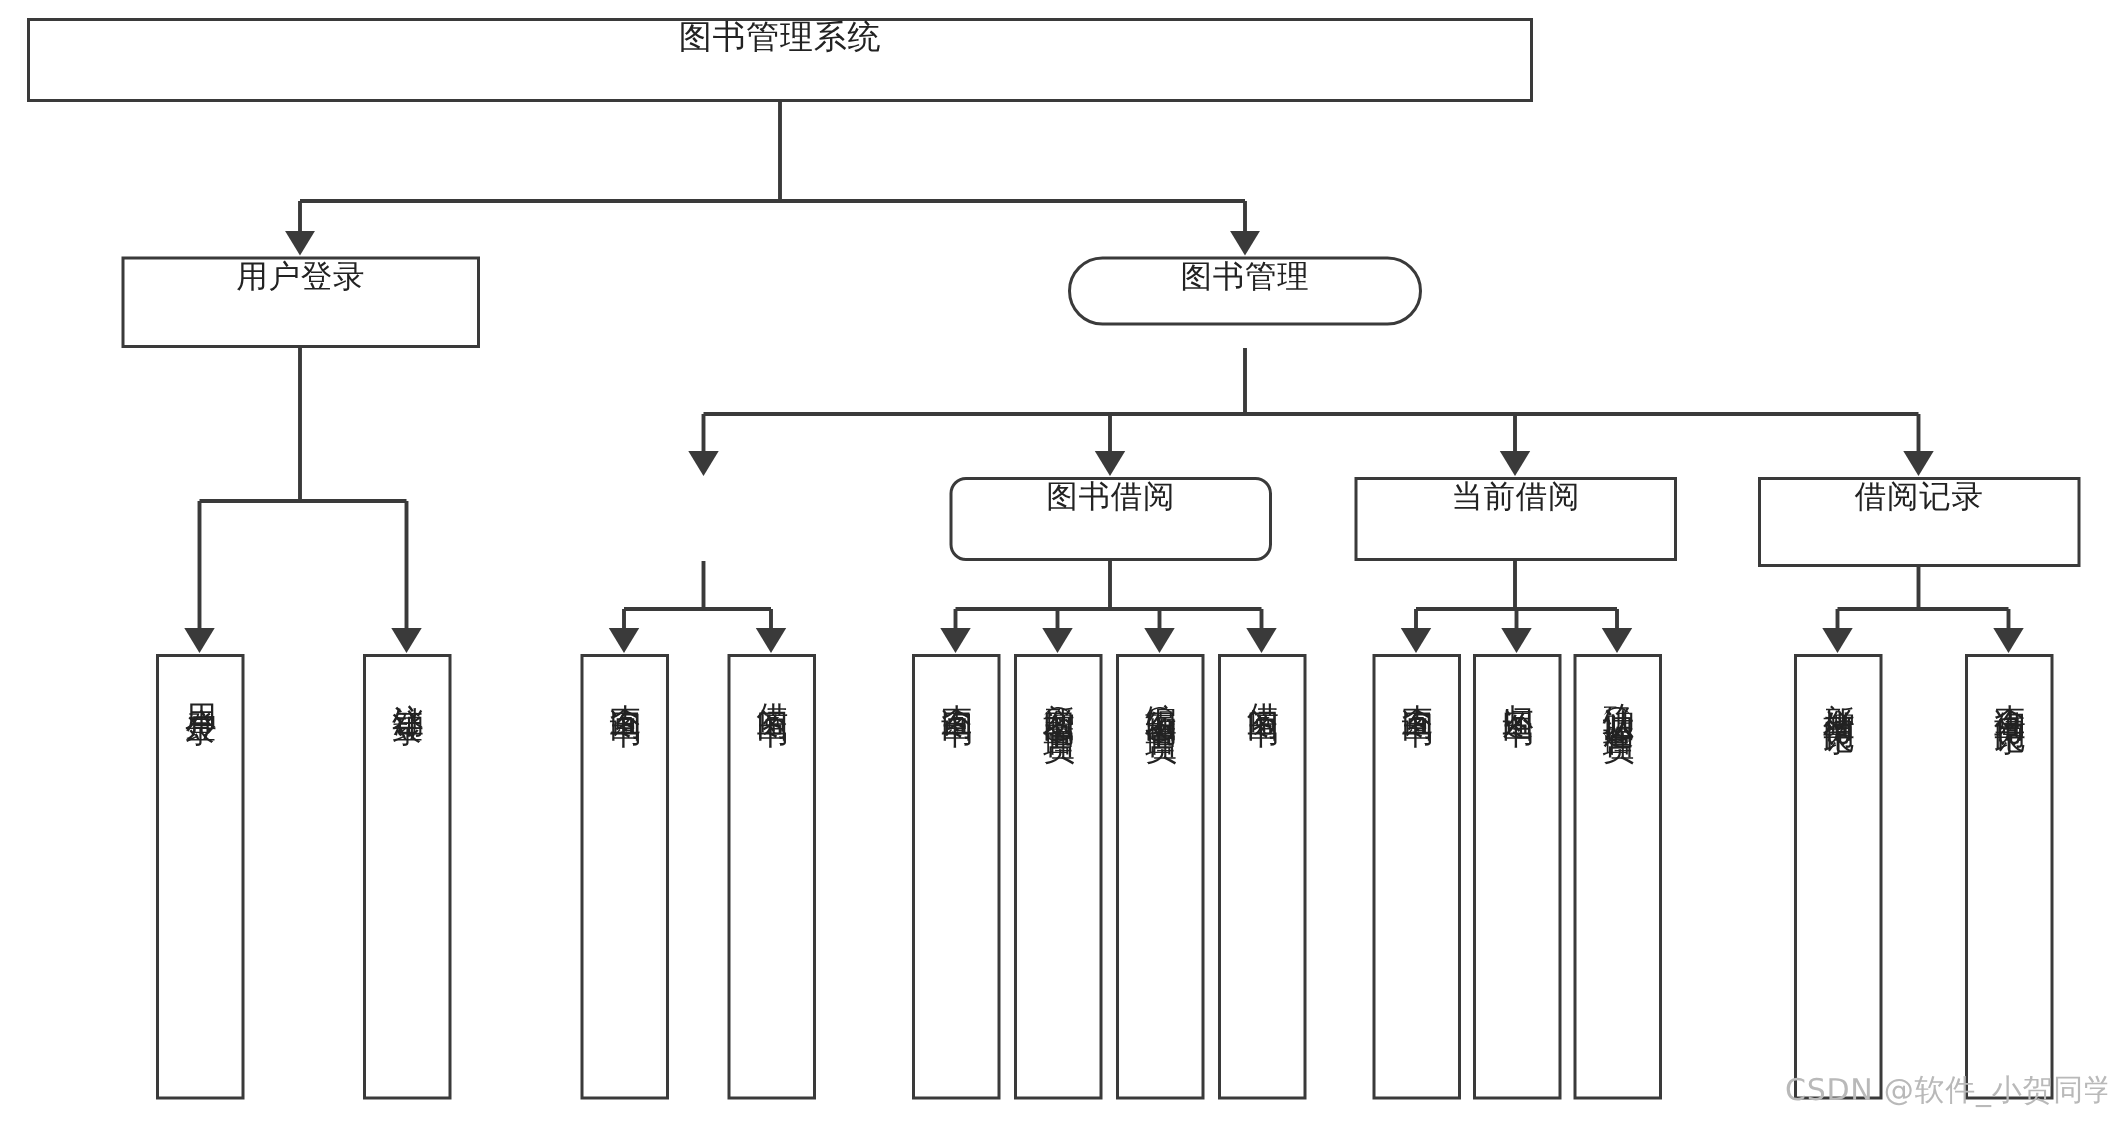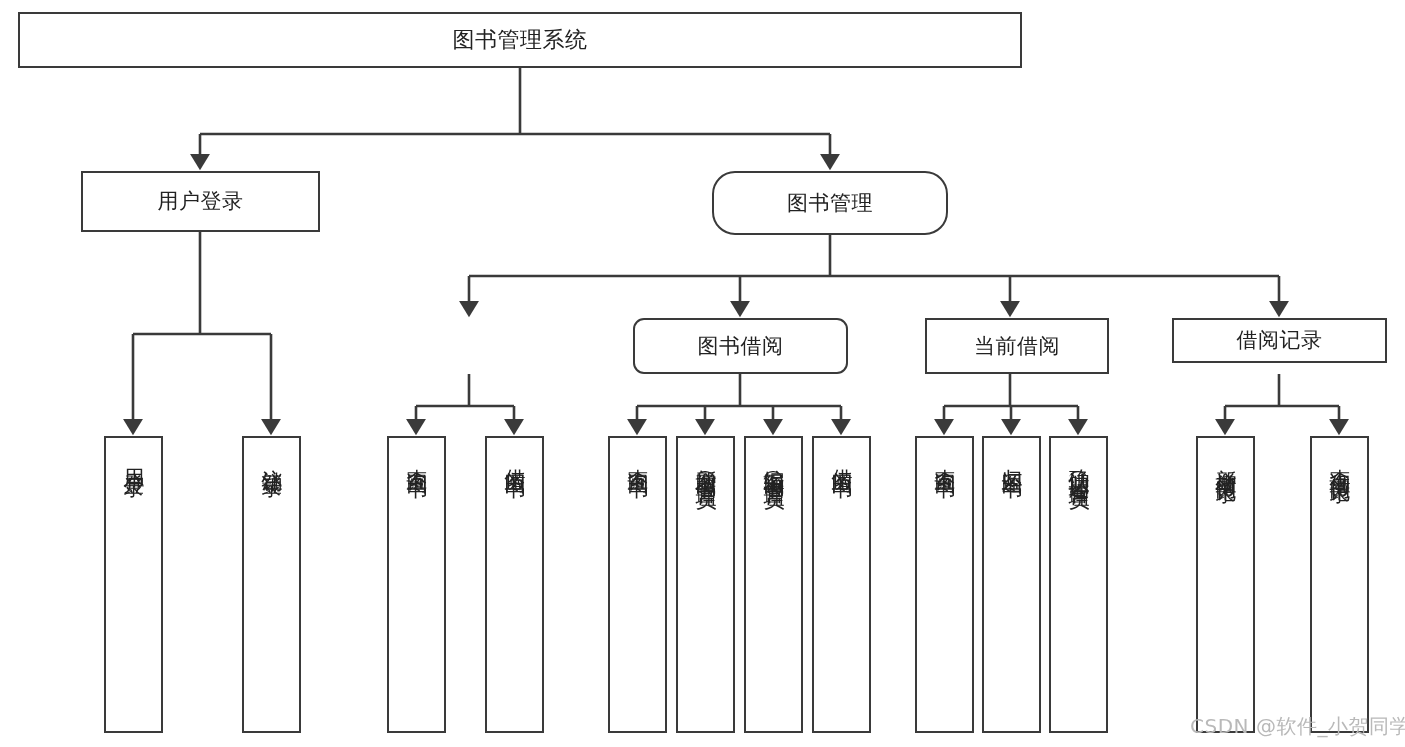--- a/index.html
+++ b/index.html
@@ -25,21 +25,20 @@
     width: 1405px;
     height: 747px;
     pointer-events: none;
   }
   .node {
     position: absolute;
     box-sizing: border-box;
     background: #ffffff;
     border: 2.5px solid #3a3a3a;
     display: flex;
-    align-items: center;
     justify-content: center;
     z-index: 2;
   }
   .node-label {
     color: #222222;
     font-family: "DejaVu Sans", "Liberation Sans", sans-serif;
     text-align: center;
     line-height: 1.05;
     white-space: nowrap;
   }
@@ -123,31 +122,31 @@
       </g>
   </svg>
 
   <div class="node root" style="left: 18px; top: 12px; width: 1004px; height: 56px;">
     <span class="node-label">图书管理系统</span>
   </div>
 
   <div class="node horiz" style="left: 81px; top: 171px; width: 239px; height: 61px;">
     <span class="node-label">用户登录</span>
   </div>
-  <div class="node horiz" style="left: 712px; top: 171px; width: 236px; height: 64px; border-radius: 23px;">
+  <div class="node horiz" style="left: 712px; top: 171px; width: 236px; height: 46px; border-radius: 23px;">
     <span class="node-label">图书管理</span>
   </div>
 
   <div class="node horiz" style="left: 633px; top: 318px; width: 215px; height: 56px; border-radius: 11px;">
     <span class="node-label">图书借阅</span>
   </div>
-  <div class="node horiz" style="left: 925px; top: 318px; width: 184px; height: 56px;">
+  <div class="node horiz" style="left: 903px; top: 318px; width: 215px; height: 56px;">
     <span class="node-label">当前借阅</span>
   </div>
-  <div class="node horiz" style="left: 1172px; top: 318px; width: 215px; height: 45px;">
+  <div class="node horiz" style="left: 1172px; top: 318px; width: 215px; height: 60px;">
     <span class="node-label">借阅记录</span>
   </div>
 
   <div class="node leaf" style="left: 104px; top: 436px; width: 59px; height: 297px;">
     <span class="node-label">用户登录</span>
   </div>
   <div class="node leaf" style="left: 242px; top: 436px; width: 59px; height: 297px;">
     <span class="node-label">注销登录</span>
   </div>
   <div class="node leaf" style="left: 387px; top: 436px; width: 59px; height: 297px;">

